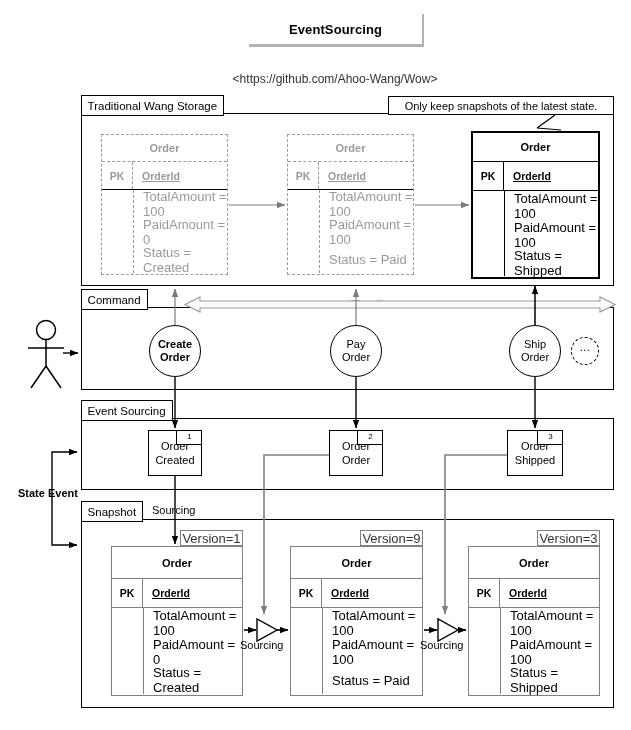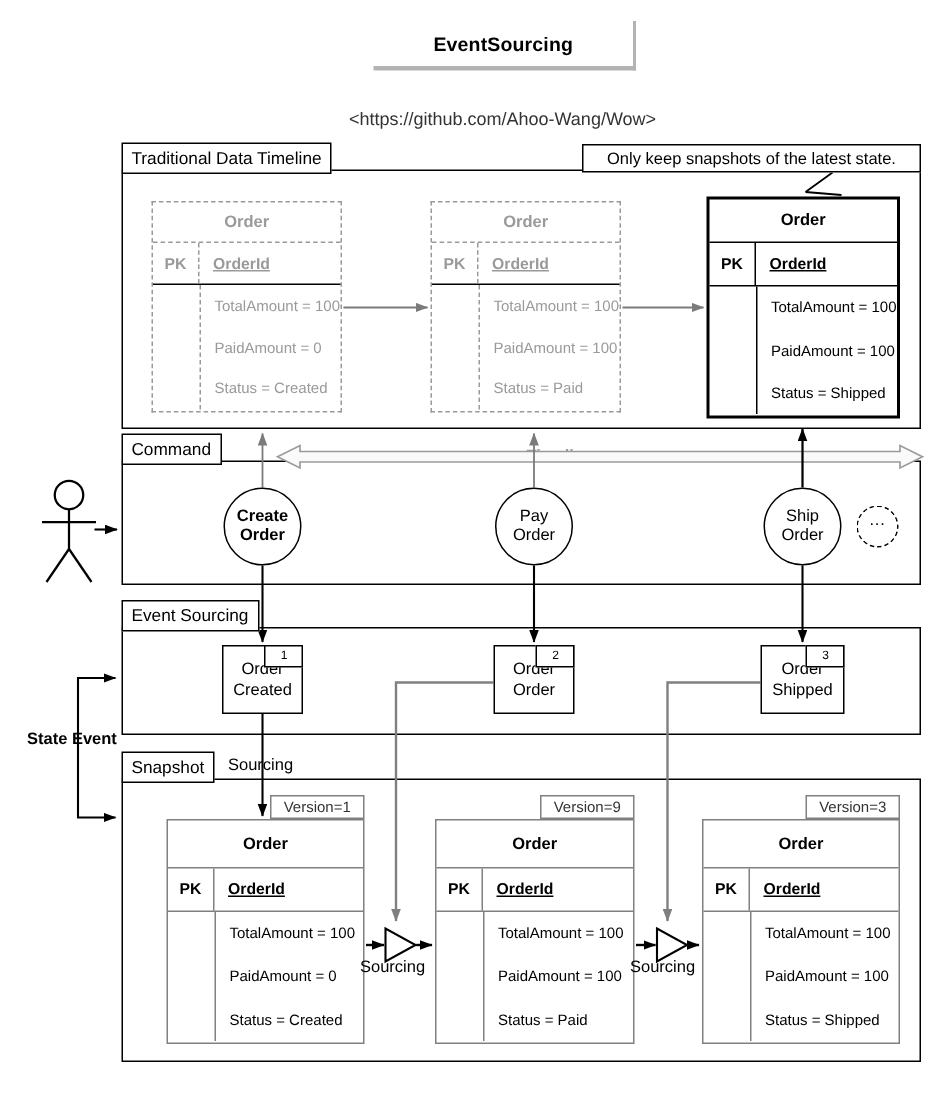--- a/index.html
+++ b/index.html
@@ -52,21 +52,21 @@
   .tbl .cap{
     justify-content:center;font-weight:bold;font-size:11px;
   }
   .tbl .pkcell{
     justify-content:center;font-weight:bold;font-size:10.5px;
   }
   .tbl .idcell{
     padding-left:9px;font-weight:bold;font-size:10.5px;
     text-decoration:underline;
   }
-  .tbl .attr{padding-left:9px;font-size:10px;}
+  .tbl .attr{padding-left:9px;font-size:13px;}
 
   
   .tbl-dash{border:1.3px dashed #9a9a9a;color:#9a9a9a;}
   .tbl-dash .cap{border-bottom:1.3px dashed #9a9a9a;}
   .tbl-dash .keyrow{border-bottom:1.4px solid #000;}
   .tbl-dash .vsep{border-right:1.3px dashed #9a9a9a;}
   .tbl-dash .vsep-b{border-right:1.3px dashed #9a9a9a;}
 
   
   .tbl-solid{border:2.4px solid #000;color:#000;}
@@ -76,21 +76,21 @@
 
   
   .tbl-snap{border:1.6px solid #808080;color:#000;}
   .tbl-snap .cap{border-bottom:1.6px solid #808080;}
   .tbl-snap .keyrow{border-bottom:1.6px solid #808080;}
   .tbl-snap .vsep{border-right:1.6px solid #808080;}
 
   .version-tag{
     position:absolute;border:1.2px solid #808080;background:#fff;
     display:flex;align-items:center;justify-content:center;
-    font-size:10px;color:#333;z-index:4;
+    font-size:13px;color:#333;z-index:4;
   }
 
   
   .cmd-circle{
     border:1.4px solid #000;border-radius:50%;background:#fff;
     display:flex;flex-direction:column;align-items:center;justify-content:center;
     font-size:11px;line-height:13px;text-align:center;z-index:5;
   }
   .cmd-circle span{display:block;}
   #dots-circle{
@@ -121,21 +121,21 @@
 </style>
 </head>
 <body>
 
 <div class="abs" id="title-box">
   <div id="title-text">EventSourcing</div>
 </div>
 <div class="abs" id="subtitle">&lt;https://github.com/Ahoo-Wang/Wow&gt;</div>
 
 <div class="abs section" id="sec-traditional">
-  <div class="section-tab">Traditional Data Timeline</div>
+  <div class="section-tab">Traditional Wang Storage</div>
 </div>
 
 <div class="abs section" id="sec-command">
   <div class="section-tab">Command</div>
 </div>
 
 <div class="abs section" id="sec-event">
   <div class="section-tab">Event Sourcing</div>
 </div>
 

